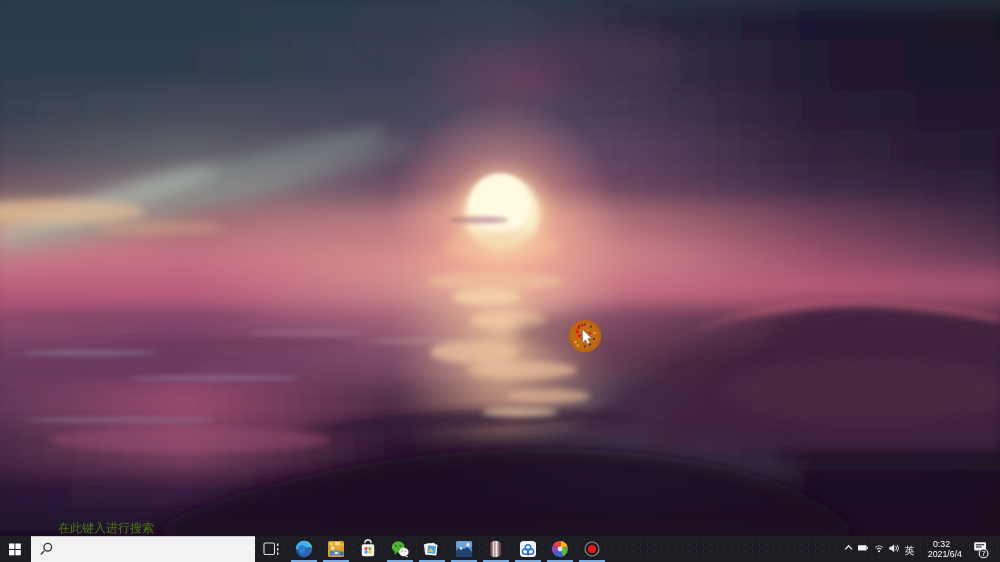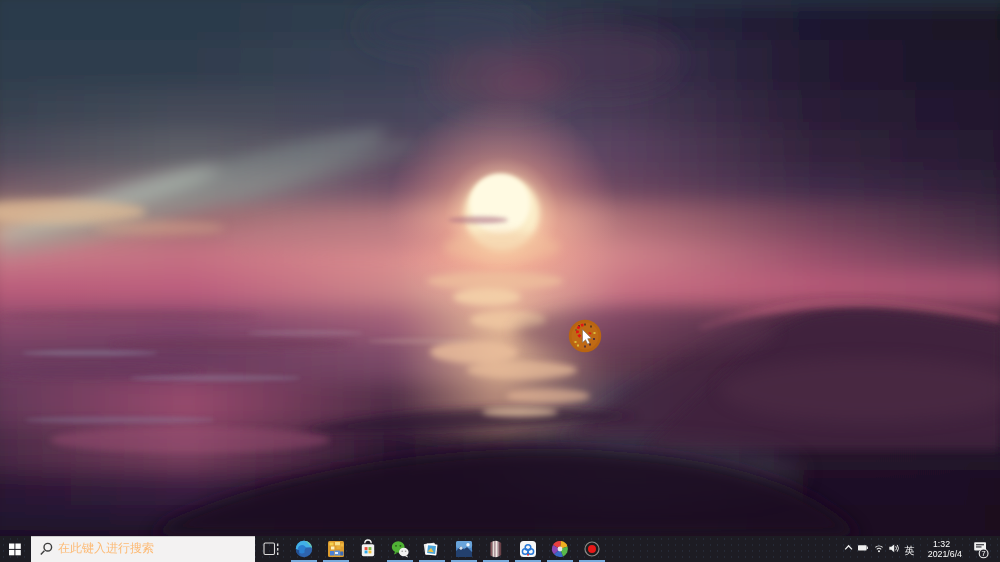--- a/index.html
+++ b/index.html
@@ -1,20 +1,20 @@
 <!DOCTYPE html>
 <html><head>
 <meta charset="utf-8">
 <style>
   html,body{margin:0;padding:0;background:#000;}
   #screen{position:relative;width:1000px;height:562px;overflow:hidden;font-family:"Liberation Sans",sans-serif;}
   #wall{position:absolute;left:0;top:0;}
   #taskbar{position:absolute;left:0;top:536px;width:1000px;height:26px;background:#1d1c23;background-image:radial-gradient(circle,rgba(96,140,190,0.13) 0.5px,transparent 0.9px);background-size:7px 6px;}
   #searchbox{position:absolute;left:31px;top:536px;width:224px;height:26px;background:#f3f2f2;border-top:1px solid #cccccc;box-sizing:border-box;}
-  #searchtext{position:absolute;left:58px;top:540px;font-size:12px;color:#fdba74;}
+  #searchtext{position:absolute;left:58px;top:520px;font-size:12px;color:#4d7c0f;}
   .tray{position:absolute;color:#fff;}
 </style>
 </head>
 <body>
 <div id="screen">
   <svg id="wall" width="1000" height="536" viewBox="0 0 1000 536">
     <defs>
       <linearGradient id="bd0" x1="0" y1="0" x2="1" y2="0">
         <stop offset="0" stop-color="#2b3a4b"></stop>
         <stop offset="0.2" stop-color="#2b3a4b"></stop>
@@ -402,15 +402,15 @@
 
     <g>
       <rect x="974.2" y="6.2" width="11.8" height="8.4" rx="0.8" fill="#f0f0f0"></rect>
       <rect x="976" y="8.2" width="8" height="1.1" fill="#23222a"></rect>
       <rect x="976" y="10.4" width="5.5" height="1.1" fill="#23222a"></rect>
       <circle cx="983.6" cy="17.4" r="4.4" fill="#23222a" stroke="#f0f0f0" stroke-width="1.1"></circle>
       <text x="983.6" y="20.2" font-size="7.5" fill="#fff" text-anchor="middle" font-family="Liberation Sans">7</text>
     </g>
   </svg>
   <div class="tray" style="left:904.5px;top:543.5px;font-size:10px;">英</div>
-  <div class="tray" style="left:925px;top:538.6px;width:33px;text-align:center;font-size:8.8px;">1:32</div>
+  <div class="tray" style="left:925px;top:538.6px;width:33px;text-align:center;font-size:8.8px;">0:32</div>
   <div class="tray" style="left:921px;top:548.8px;width:41px;text-align:right;font-size:8.8px;">2021/6/4</div>
 </div>
 
 </body></html>

